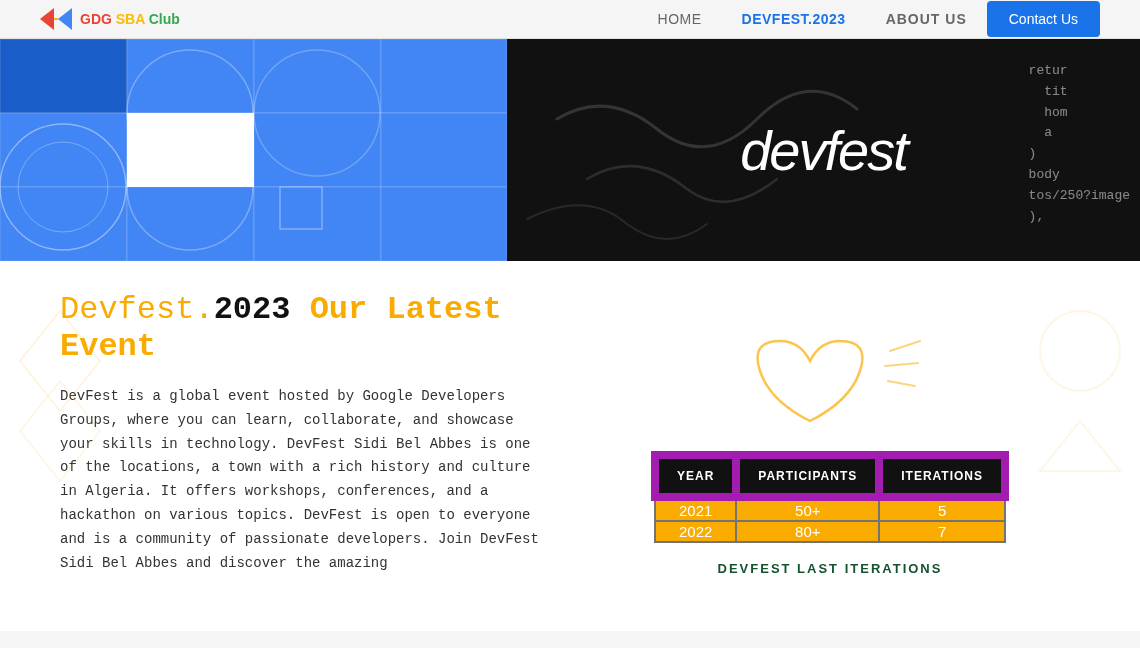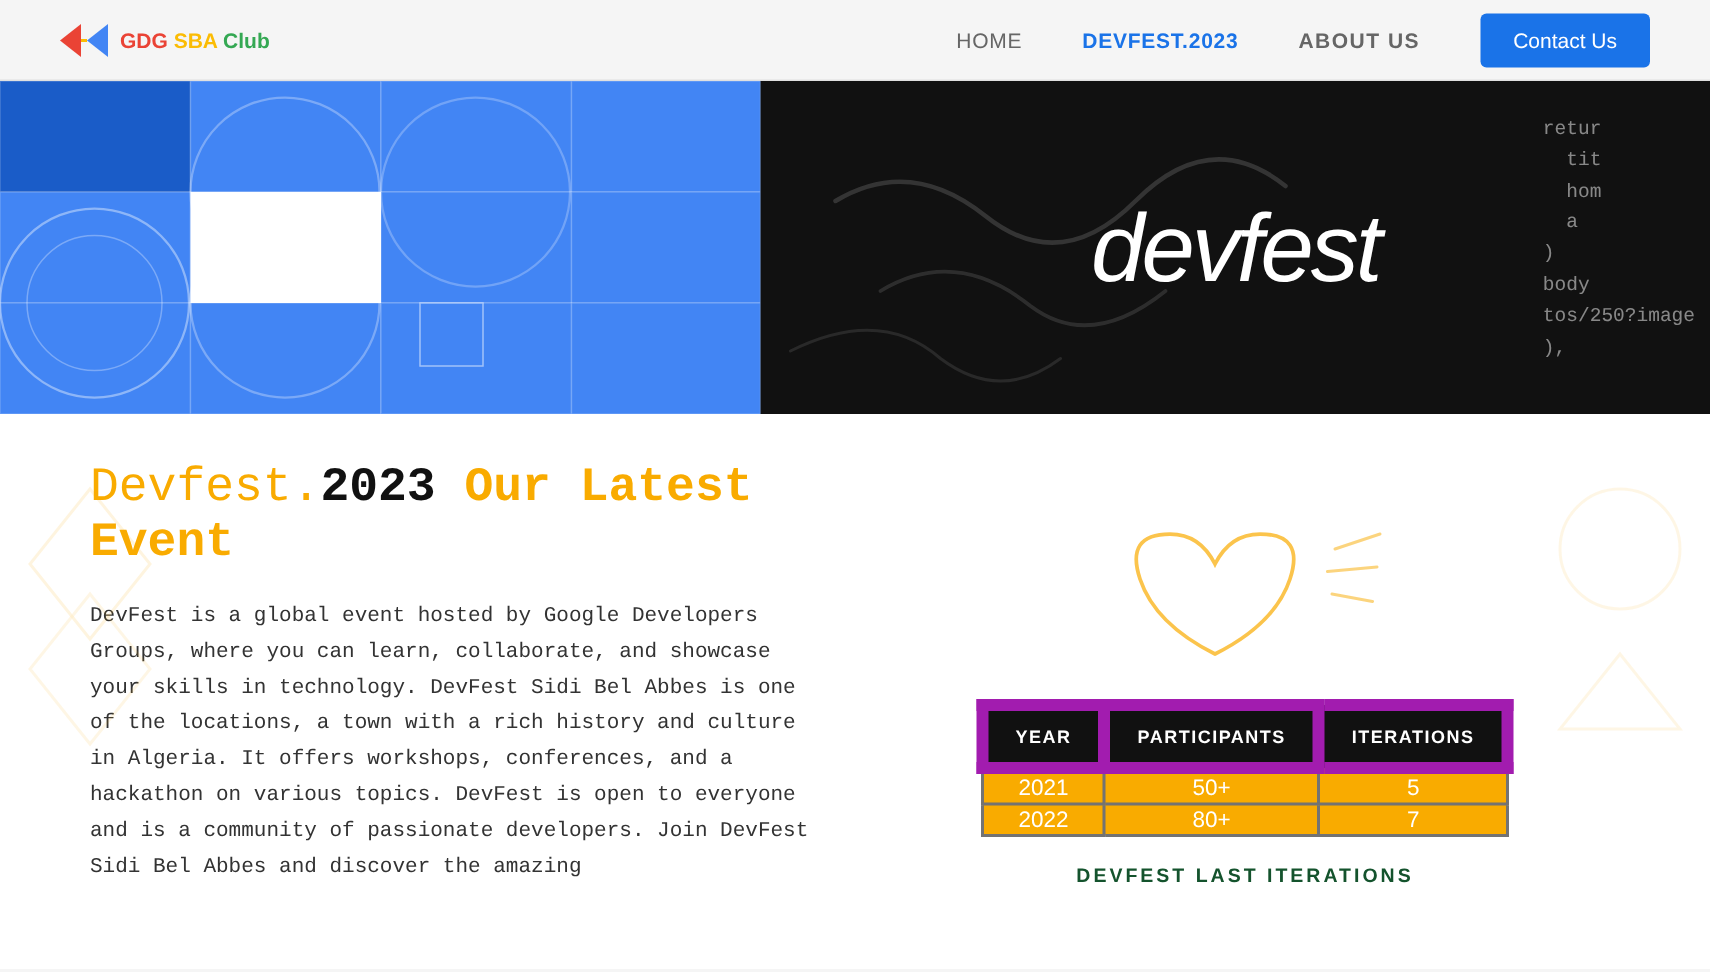--- a/index.html
+++ b/index.html
@@ -4,21 +4,21 @@
   <style>
     * { margin: 0; padding: 0; box-sizing: border-box; }
     body { font-family: 'Courier New', monospace; background: #f5f5f5; width: 1140px; overflow-x: hidden; }
 
     
     .navbar {
       display: flex;
       align-items: center;
       background: #f5f5f5;
       padding: 0 40px;
-      height: 54px;
+      height: 39px;
       border-bottom: 1px solid #e0e0e0;
     }
     .navbar-logo {
       display: flex;
       align-items: center;
       gap: 8px;
       margin-right: auto;
     }
     .logo-icon {
       display: flex;
@@ -32,21 +32,21 @@
       font-family: Arial, sans-serif;
     }
     .logo-text span.gdg { color: #EA4335; font-weight: 700; }
     .logo-text span.sba { color: #FBBC04; font-weight: 700; }
     .logo-text span.club { color: #34A853; font-weight: 700; }
 
     .nav-links {
       display: flex;
       align-items: flex-end;
       gap: 40px;
-      margin-right: 40px;
+      margin-right: 20px;
     }
     .nav-link {
       font-family: Arial, sans-serif;
       font-size: 14px;
       color: #666;
       text-decoration: none;
       cursor: pointer;
       letter-spacing: 0.5px;
     }
     .nav-link.active {
@@ -87,21 +87,21 @@
     .hero-right {
       flex: 1;
       background: #111;
       position: relative;
       display: flex;
       align-items: center;
       justify-content: center;
     }
     .devfest-text {
       font-family: Arial, sans-serif;
-      font-size: 64px;
+      font-size: 56px;
       font-weight: 400;
       color: white;
       letter-spacing: -2px;
       font-style: italic;
       z-index: 2;
       position: relative;
     }
     .code-overlay {
       position: absolute;
       right: 0; top: 12px;

